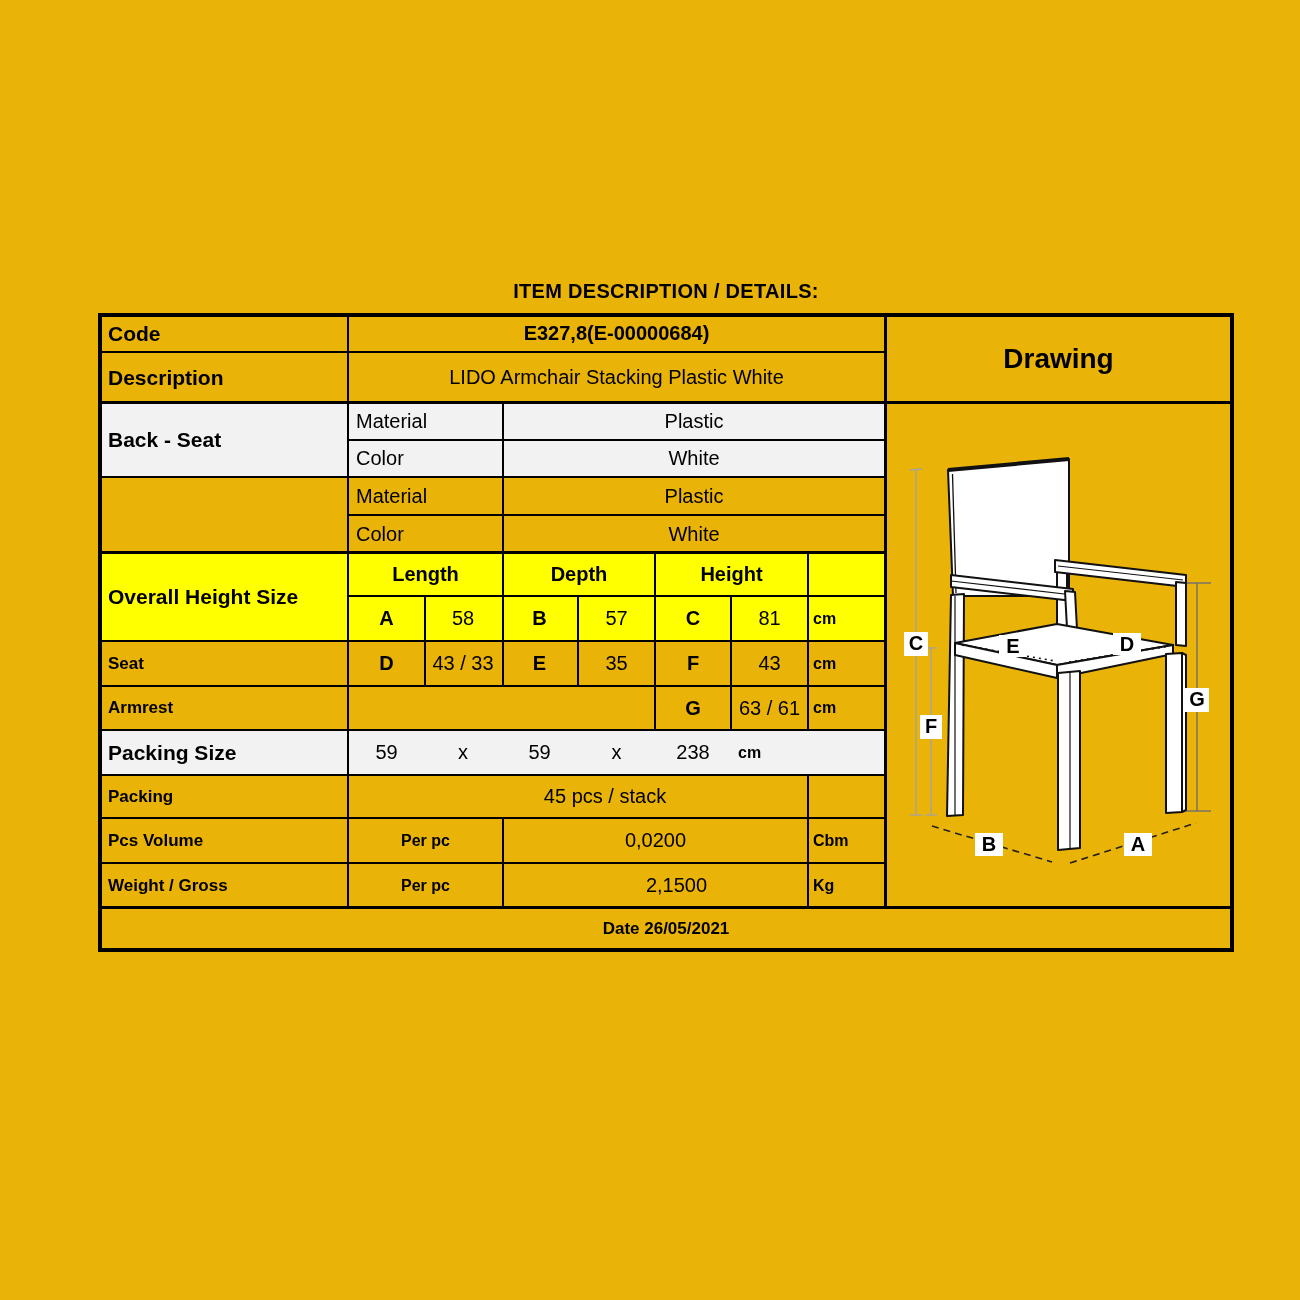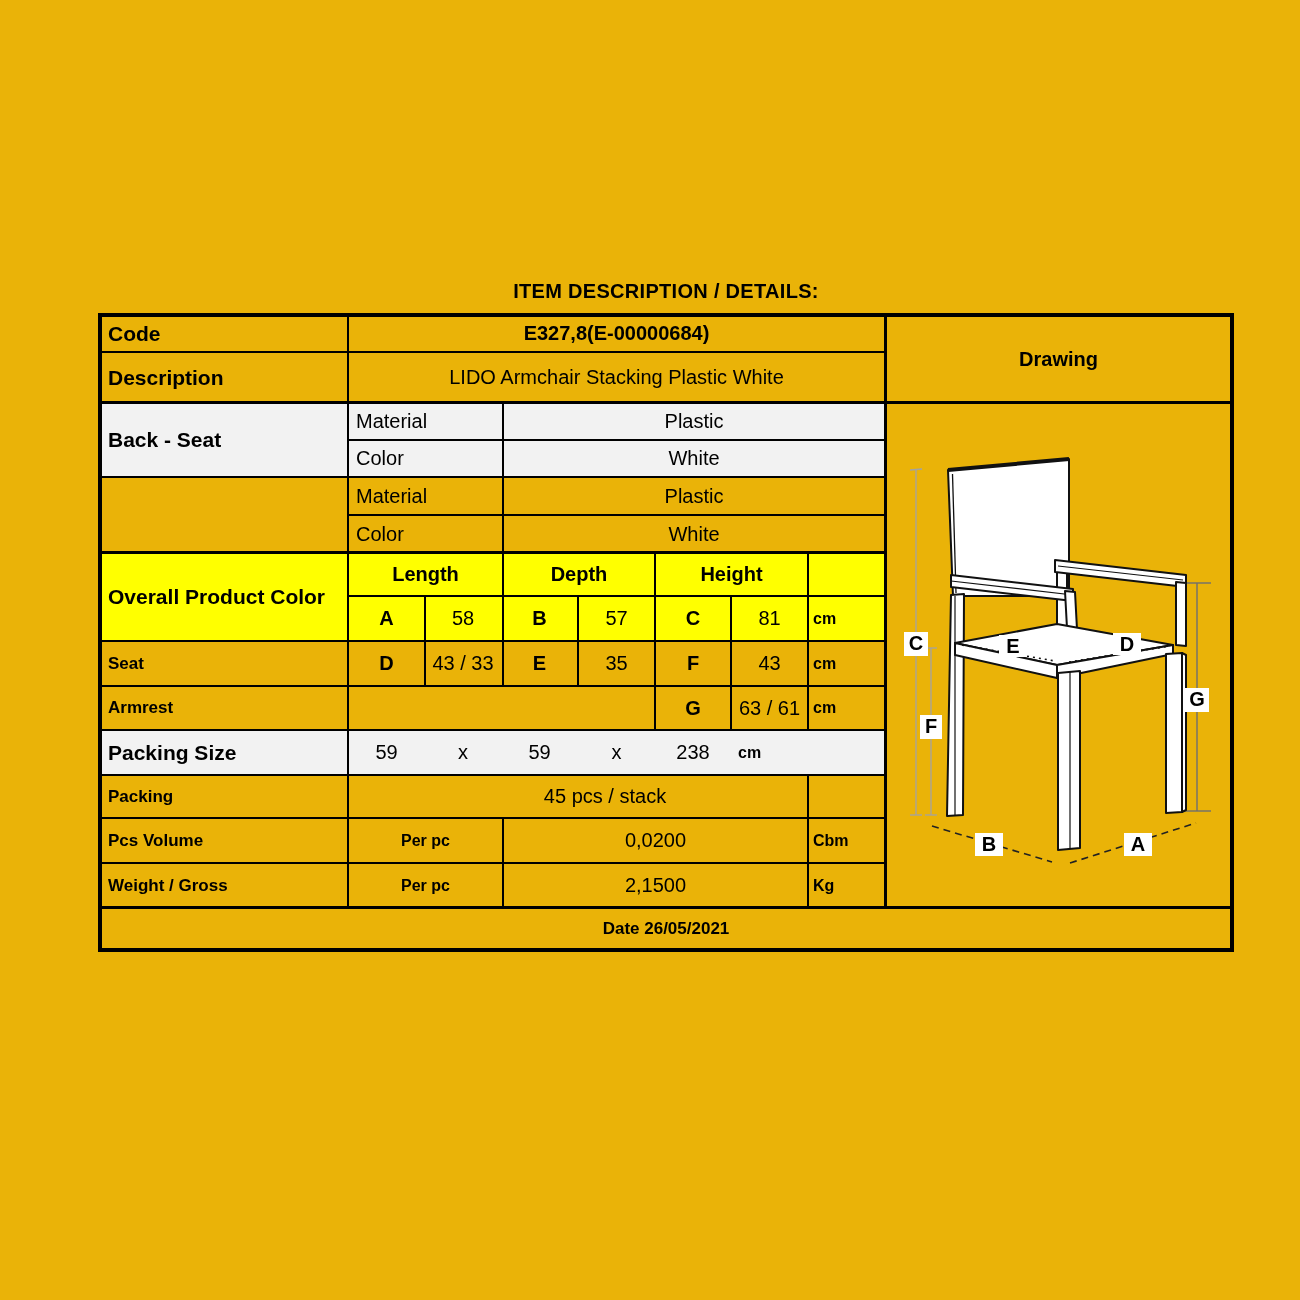--- a/index.html
+++ b/index.html
@@ -14,21 +14,21 @@
   .val{font-size:20px;font-weight:normal;}
   .valb{font-size:20px;font-weight:bold;}
   .unit{font-weight:bold;font-size:16px;padding-left:5px;}
   .per{font-weight:bold;font-size:16px;}
   .shade{background:#f2f2f2;}
   .yellow{background:#ffff00;}
   .hl,.vl{position:absolute;background:#000;}
   .title{position:absolute;left:100px;top:280px;width:1132px;text-align:center;
          font-weight:bold;font-size:20px;letter-spacing:.3px;}
   .datecell{font-weight:bold;font-size:17px;}
-  .drawhdr{font-weight:bold;font-size:20px;}
+  .drawhdr{font-weight:bold;font-size:28px;}
   svg text{font-family:"Liberation Sans","DejaVu Sans",sans-serif;font-weight:bold;font-size:20px;fill:#000;}
 </style>
 </head>
 <body>
 
 <div class="page">
 
   <div class="title">ITEM DESCRIPTION / DETAILS:</div>
 
   <div class="c lft big" style="left:100px;top:315px;width:248px;height:37px;">Code</div>
@@ -42,21 +42,21 @@
   <div class="c lft val shade" style="left:348px;top:403px;width:155px;height:37px;">Material</div>
   <div class="c ctr val shade" style="left:503px;top:403px;width:382px;height:37px;">Plastic</div>
   <div class="c lft val shade" style="left:348px;top:440px;width:155px;height:37px;">Color</div>
   <div class="c ctr val shade" style="left:503px;top:440px;width:382px;height:37px;">White</div>
 
   <div class="c lft val" style="left:348px;top:477px;width:155px;height:38px;">Material</div>
   <div class="c ctr val" style="left:503px;top:477px;width:382px;height:38px;">Plastic</div>
   <div class="c lft val" style="left:348px;top:515px;width:155px;height:38px;">Color</div>
   <div class="c ctr val" style="left:503px;top:515px;width:382px;height:38px;">White</div>
 
-  <div class="c lft big yellow" style="left:100px;top:553px;width:248px;height:88px;">Overall Product Color</div>
+  <div class="c lft big yellow" style="left:100px;top:553px;width:248px;height:88px;">Overall Height Size</div>
   <div class="c ctr valb yellow" style="left:348px;top:553px;width:155px;height:43px;">Length</div>
   <div class="c ctr valb yellow" style="left:503px;top:553px;width:152px;height:43px;">Depth</div>
   <div class="c ctr valb yellow" style="left:655px;top:553px;width:153px;height:43px;">Height</div>
   <div class="c yellow" style="left:808px;top:553px;width:77px;height:43px;"></div>
   <div class="c ctr valb yellow" style="left:348px;top:596px;width:77px;height:45px;">A</div>
   <div class="c ctr val yellow" style="left:425px;top:596px;width:76px;height:45px;">58</div>
   <div class="c ctr valb yellow" style="left:501px;top:596px;width:77px;height:45px;">B</div>
   <div class="c ctr val yellow" style="left:578px;top:596px;width:77px;height:45px;">57</div>
   <div class="c ctr valb yellow" style="left:655px;top:596px;width:76px;height:45px;">C</div>
   <div class="c ctr val yellow" style="left:731px;top:596px;width:77px;height:45px;">81</div>
@@ -91,21 +91,21 @@
   <div class="c ctr val" style="left:348px;top:775px;width:514px;height:43px;">45 pcs / stack</div>
   <div class="c" style="left:808px;top:775px;width:77px;height:43px;"></div>
 
   <div class="c lft sm" style="left:100px;top:818px;width:248px;height:45px;">Pcs Volume</div>
   <div class="c ctr per" style="left:348px;top:818px;width:155px;height:45px;">Per pc</div>
   <div class="c ctr val" style="left:503px;top:818px;width:305px;height:45px;">0,0200</div>
   <div class="c unit" style="left:808px;top:818px;width:77px;height:45px;">Cbm</div>
 
   <div class="c lft sm" style="left:100px;top:863px;width:248px;height:45px;">Weight / Gross</div>
   <div class="c ctr per" style="left:348px;top:863px;width:155px;height:45px;">Per pc</div>
-  <div class="c ctr val" style="left:503px;top:863px;width:305px;height:45px;">2,1500</div>
+  <div class="c ctr val" style="left:524px;top:863px;width:305px;height:45px;">2,1500</div>
   <div class="c unit" style="left:808px;top:863px;width:77px;height:45px;">Kg</div>
 
   <div class="c ctr datecell" style="left:100px;top:908px;width:1132px;height:42px;">Date 26/05/2021</div>
 
   <svg class="abs" style="left:885px;top:403px;" width="347" height="505" viewBox="0 0 347 505">
 
     <g stroke="#a3a3a3" stroke-width="1.3">
       <line x1="31" y1="67" x2="31" y2="412"></line>
         <line x1="25" y1="67" x2="37" y2="66"></line>
         <line x1="25" y1="412" x2="37" y2="412"></line>

